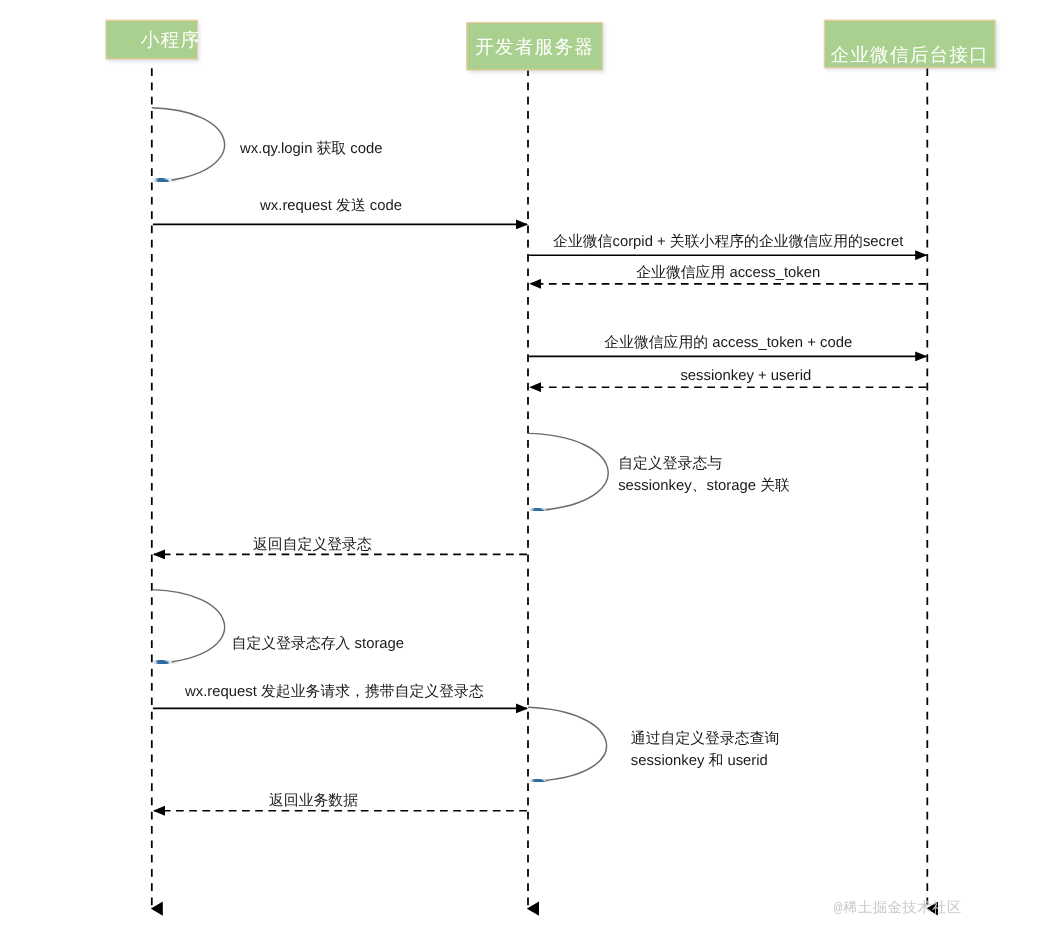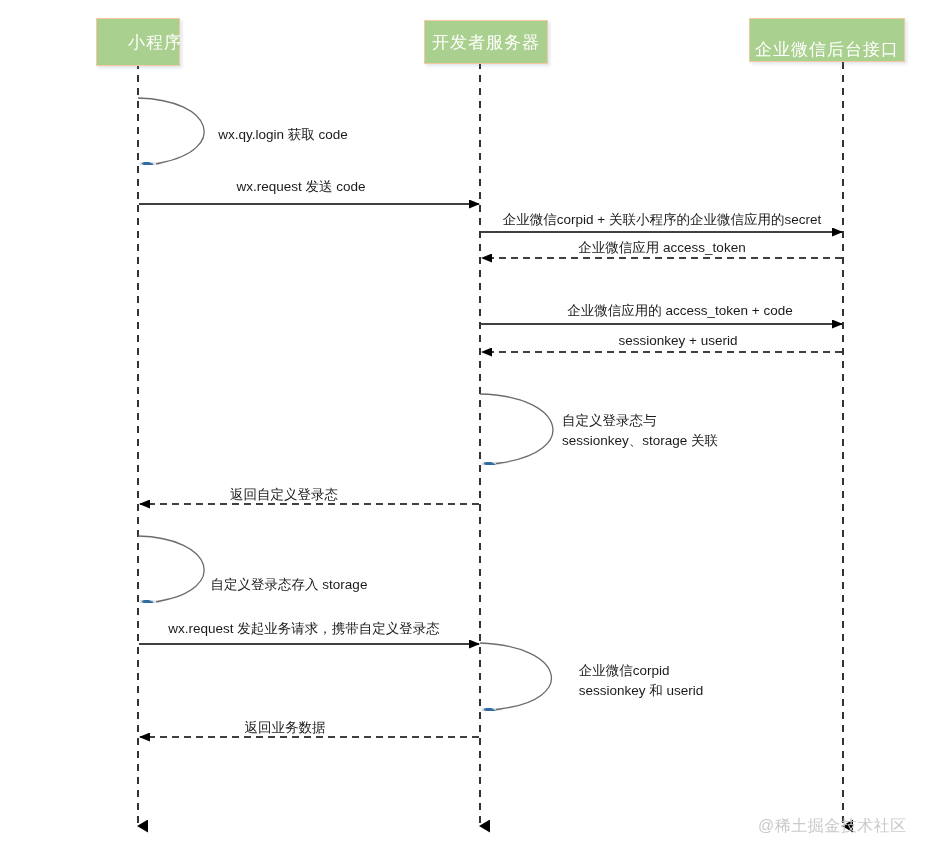--- a/index.html
+++ b/index.html
@@ -46,24 +46,25 @@
     white-space: nowrap;
     text-align: left;
     line-height: 1.55;
     transform: translateX(-50%);
   }
   .msg-label.two-line {
     line-height: 1.5;
   }
   .watermark {
     position: absolute;
-    font-size: 16px;
+    font-size: 13px;
     color: #c9c9c9;
     white-space: nowrap;
     letter-spacing: 0.5px;
+    font-family: Liberation Mono, monospace;
   }
 </style>
 </head>
 <body>
 
 <div id="canvas">
 
   <svg id="diagram-svg" viewBox="0 0 944 852" xmlns="http://www.w3.org/2000/svg">
     <defs>
       <marker id="arrow-black" markerWidth="11" markerHeight="9" refX="10" refY="4.5" orient="auto" markerUnits="userSpaceOnUse">
@@ -139,55 +140,55 @@
     <g>
       <path d="M480,643 C 564,646 578,699 500,709" fill="none" stroke="#6b6b6b" stroke-width="1.3"></path>
       <path d="M500,709 C 494,710 489,710 484,709.5" fill="none" stroke="#6b6b6b" stroke-width="1.3" stroke-dasharray="4,3" marker-end="url(#arrow-blue)" filter="url(#blue-glow)"></path>
     </g>
 
     <g>
       <line x1="479" y1="737" x2="140" y2="737" stroke="#000000" stroke-width="1.5" stroke-dasharray="7,5" marker-end="url(#arrow-black-left)"></line>
     </g>
   </svg>
 
-  <div class="actor-box" style="left:96px; top:18px; width:84px; height:48px;padding-left:34px;">
+  <div class="actor-box" style="left:96px; top:18px; width:84px; height:36px;padding-left:34px;">
     <span>小程序</span>
   </div>
   <div class="actor-box" style="left:424px; top:20px; width:124px; height:44px;">
     <span>开发者服务器</span>
   </div>
   <div class="actor-box" style="left:749px; top:18px; width:156px; height:44px;align-items:flex-end;">
     <span>企业微信后台接口</span>
   </div>
 
   <div class="msg-label" style="left:283px; top:125px;">wx.qy.login 获取 code</div>
 
   <div class="msg-label" style="left:301px; top:177px;">wx.request 发送 code</div>
 
   <div class="msg-label" style="left:662px; top:210px;">企业微信corpid + 关联小程序的企业微信应用的secret</div>
 
   <div class="msg-label" style="left:662px; top:238px;">企业微信应用 access_token</div>
 
-  <div class="msg-label" style="left:662px; top:301px;margin-left:18px;">企业微信应用的 access_token + code</div>
+  <div class="msg-label" style="left:662px; top:301px;">企业微信应用的 access_token + code</div>
 
   <div class="msg-label" style="left:662px; top:331px;margin-left:16px;">sessionkey + userid</div>
 
   <div class="msg-label two-line" style="left:640px; top:411px;">
     <div>自定义登录态与</div>
     <div>sessionkey、storage 关联</div>
   </div>
 
   <div class="msg-label" style="left:284px; top:485px;">返回自定义登录态</div>
 
   <div class="msg-label" style="left:289px; top:559px;margin-top:16px;">自定义登录态存入 storage</div>
 
   <div class="msg-label" style="left:304px; top:619px;">wx.request 发起业务请求，携带自定义登录态</div>
 
   <div class="msg-label two-line" style="left:641px; top:661px;">
-    <div>企业微信corpid</div>
+    <div>通过自定义登录态查询</div>
     <div>sessionkey 和 userid</div>
   </div>
 
   <div class="msg-label" style="left:285px; top:718px;">返回业务数据</div>
 
   <div class="watermark" style="left:758px; top:816px;">@稀土掘金技术社区</div>
 
 </div>
 
 </body></html>

